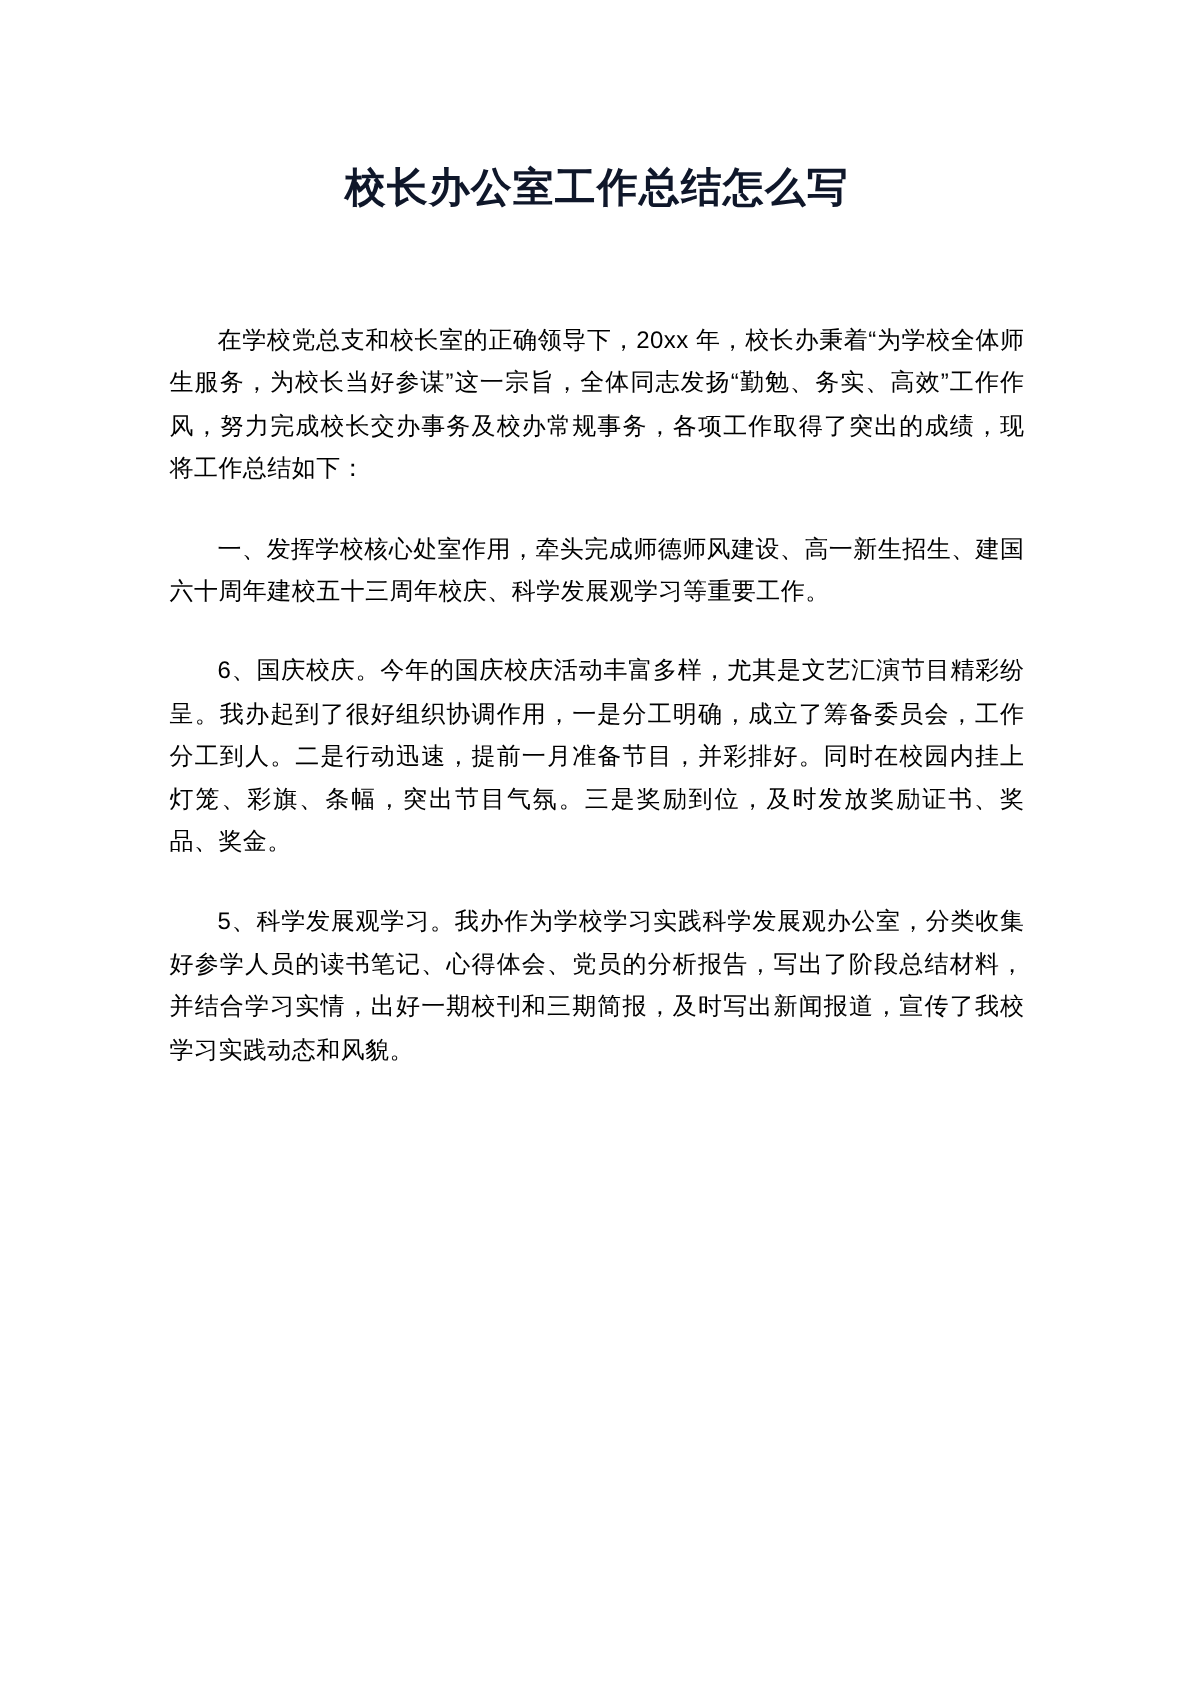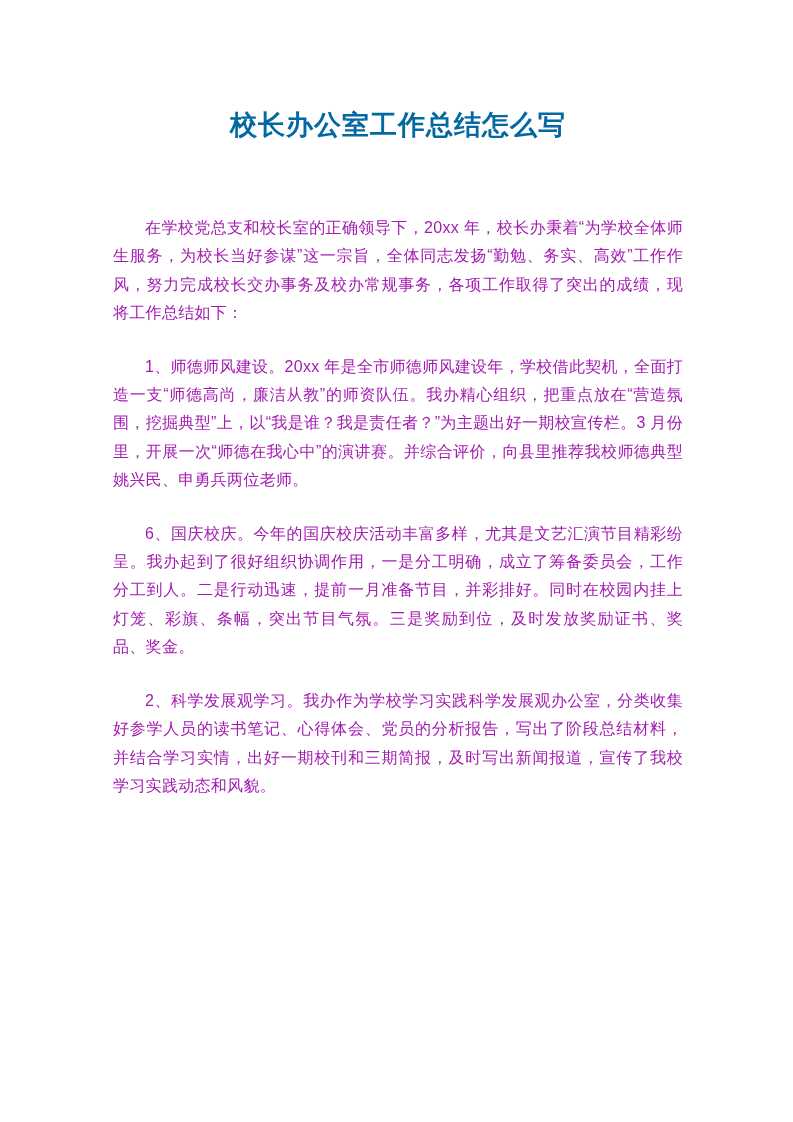--- a/index.html
+++ b/index.html
@@ -19,45 +19,45 @@
     overflow: hidden;
     box-sizing: border-box;
     padding: 108px 110px 0 113px;
   }
   .doc-title {
     margin: 0 0 72px 0;
     font-size: 27px;
     font-weight: 700;
     line-height: 34px;
     text-align: center;
-    color: #0369a1;
+    color: #0f172a;
     letter-spacing: 1px;
   }
   .doc-body p {
     margin: 0 0 25px 0;
     font-size: 16px;
     line-height: 28.4px;
-    color: #a21caf;
+    color: #000000;
     text-align: justify;
     text-justify: inter-ideograph;
     text-indent: 2em;
     letter-spacing: 0.3px;
     word-break: break-all;
   }
 </style>
 </head>
 <body>
 
 <div class="page">
   <h1 class="doc-title">校长办公室工作总结怎么写</h1>
 
   <div class="doc-body">
     <p>在学校党总支和校长室的正确领导下，20xx 年，校长办秉着“为学校全体师生服务，为校长当好参谋”这一宗旨，全体同志发扬“勤勉、务实、高效”工作作风，努力完成校长交办事务及校办常规事务，各项工作取得了突出的成绩，现将工作总结如下：</p>
 
+    <p>一、发挥学校核心处室作用，牵头完成师德师风建设、高一新生招生、建国六十周年建校五十三周年校庆、科学发展观学习等重要工作。</p>
 
-    <p>1、师德师风建设。20xx 年是全市师德师风建设年，学校借此契机，全面打造一支“师德高尚，廉洁从教”的师资队伍。我办精心组织，把重点放在“营造氛围，挖掘典型”上，以“我是谁？我是责任者？”为主题出好一期校宣传栏。3 月份里，开展一次“师德在我心中”的演讲赛。并综合评价，向县里推荐我校师德典型姚兴民、申勇兵两位老师。</p>
 
 
     <p>6、国庆校庆。今年的国庆校庆活动丰富多样，尤其是文艺汇演节目精彩纷呈。我办起到了很好组织协调作用，一是分工明确，成立了筹备委员会，工作分工到人。二是行动迅速，提前一月准备节目，并彩排好。同时在校园内挂上灯笼、彩旗、条幅，突出节目气氛。三是奖励到位，及时发放奖励证书、奖品、奖金。</p>
 
-    <p>2、科学发展观学习。我办作为学校学习实践科学发展观办公室，分类收集好参学人员的读书笔记、心得体会、党员的分析报告，写出了阶段总结材料，并结合学习实情，出好一期校刊和三期简报，及时写出新闻报道，宣传了我校学习实践动态和风貌。</p>
+    <p>5、科学发展观学习。我办作为学校学习实践科学发展观办公室，分类收集好参学人员的读书笔记、心得体会、党员的分析报告，写出了阶段总结材料，并结合学习实情，出好一期校刊和三期简报，及时写出新闻报道，宣传了我校学习实践动态和风貌。</p>
   </div>
 </div>
 
 </body></html>

